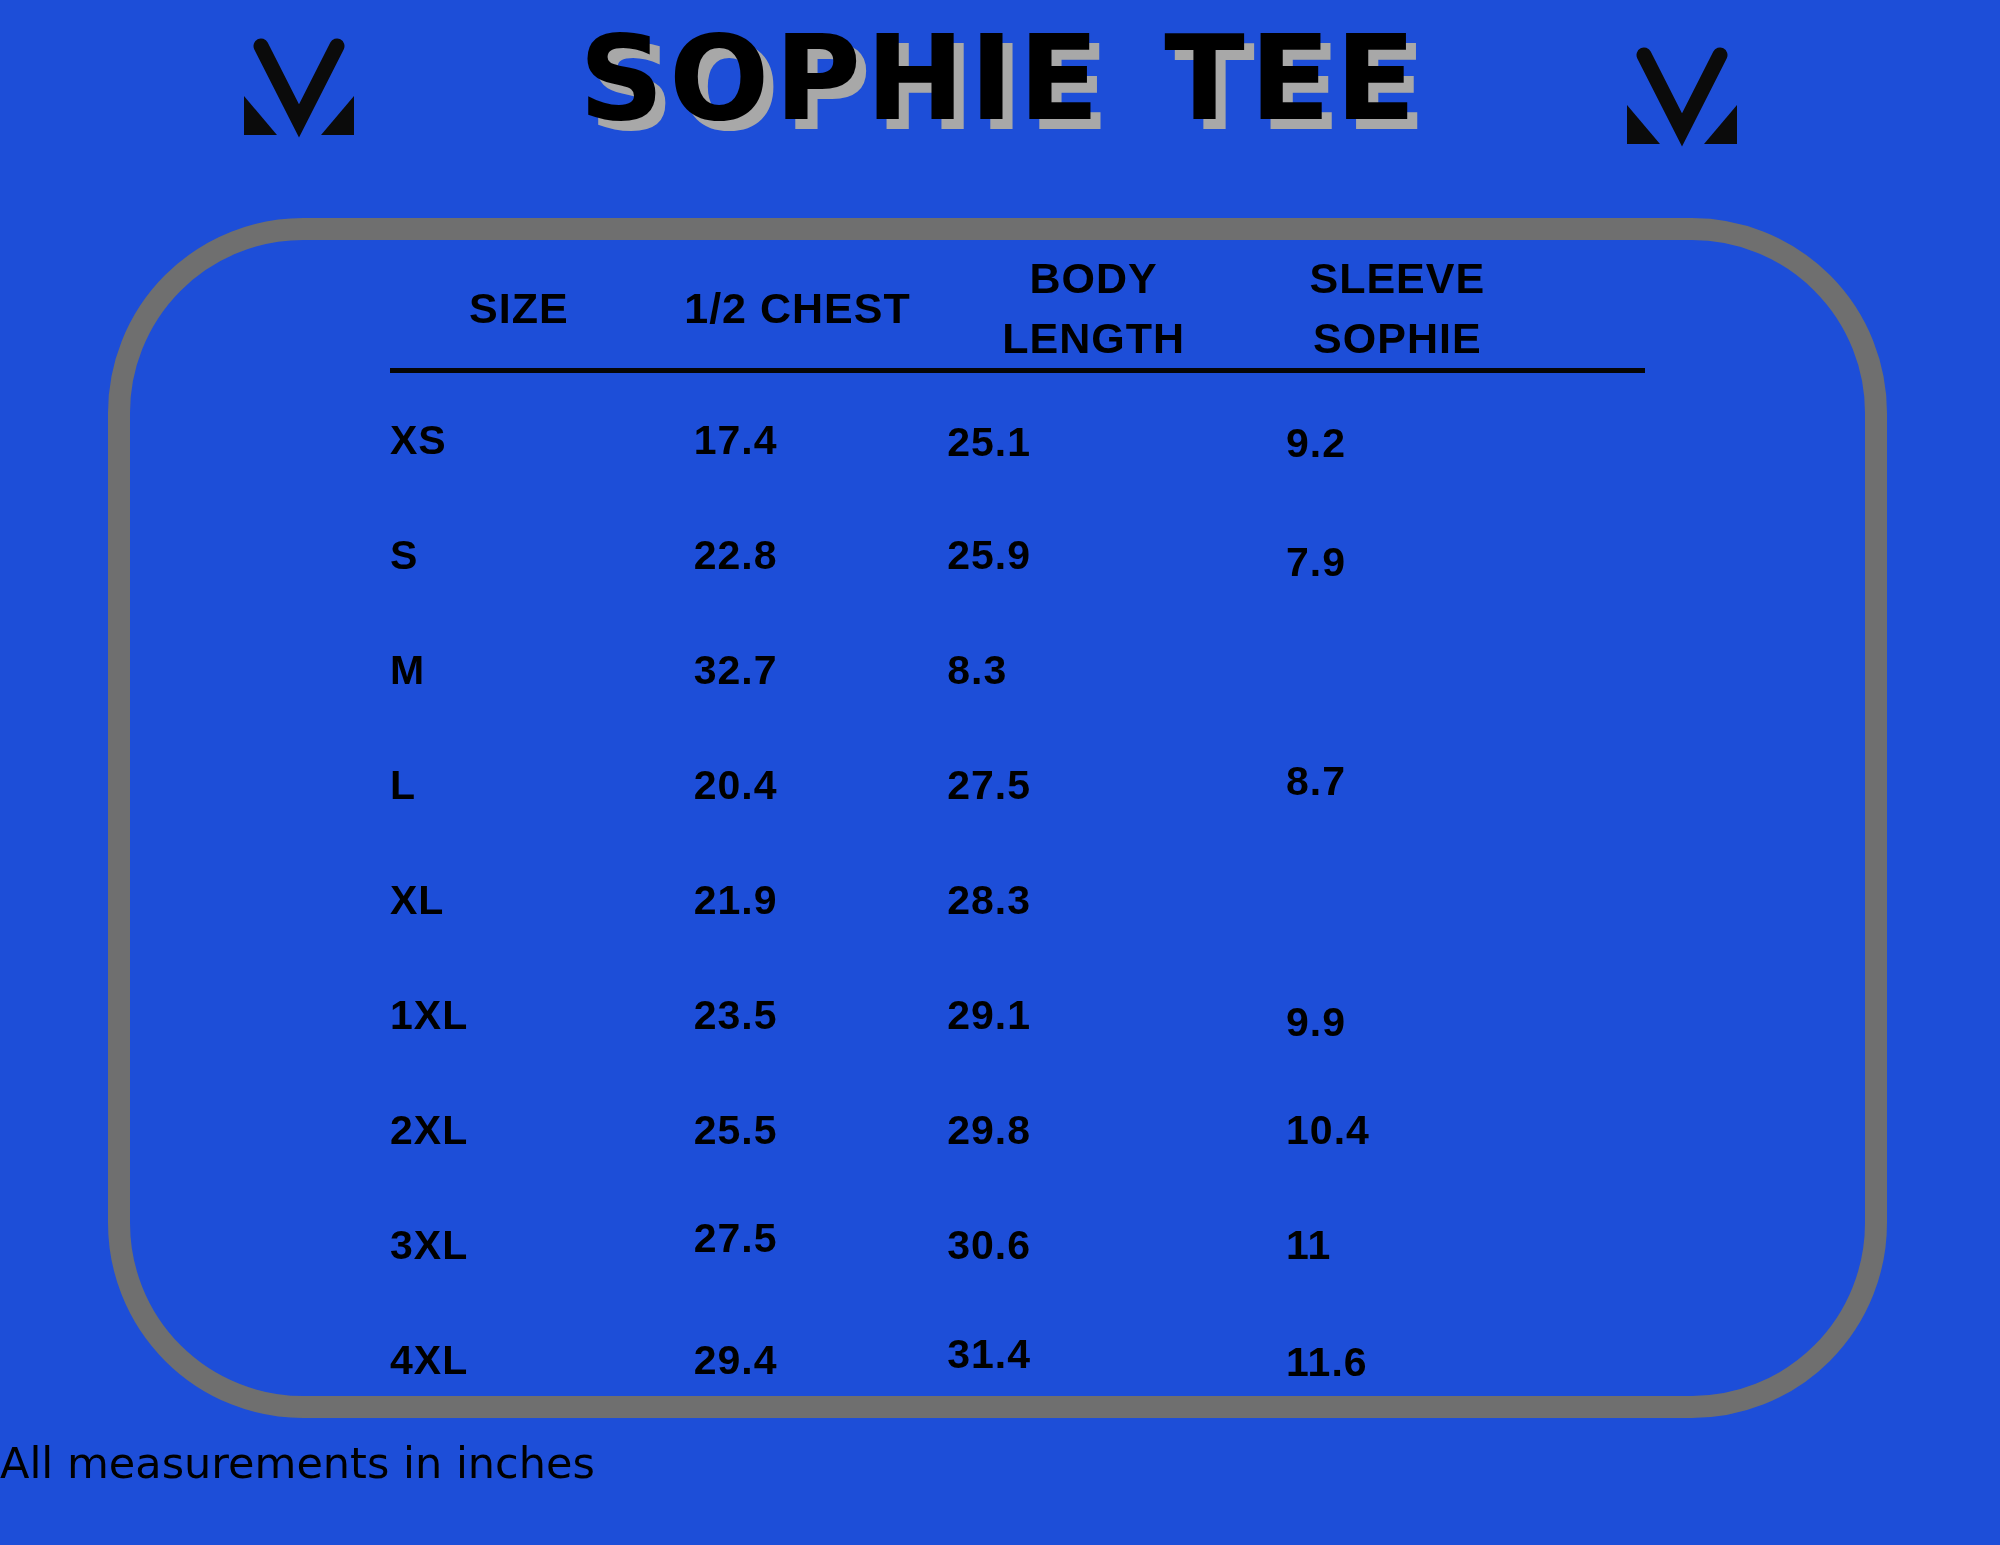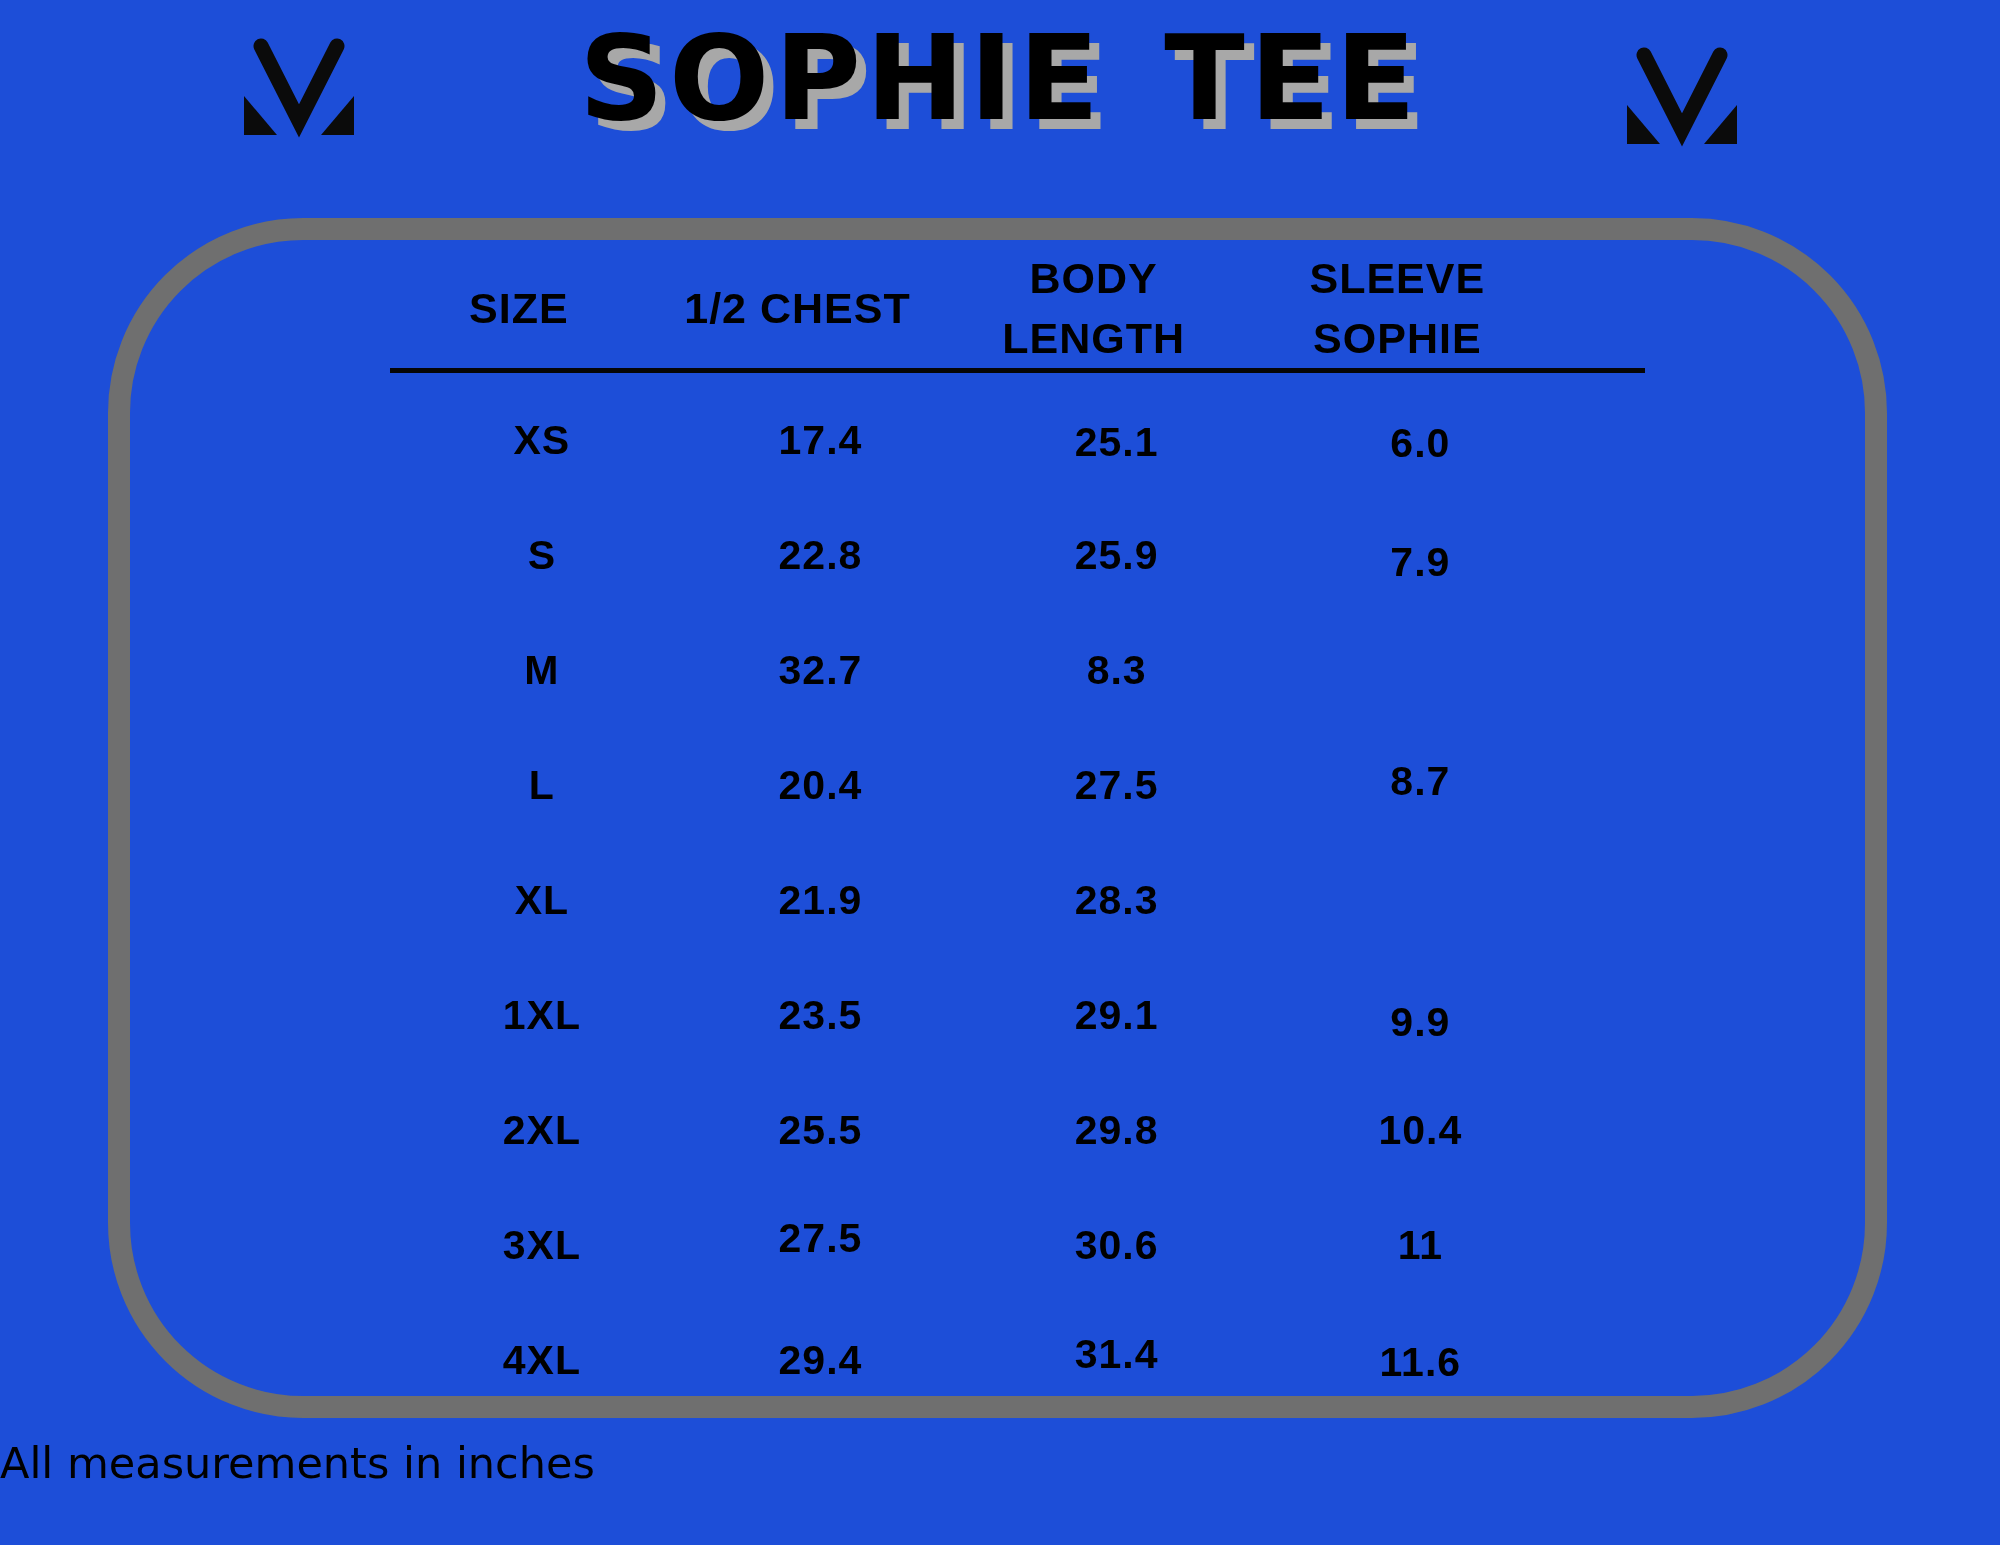--- a/index.html
+++ b/index.html
@@ -33,21 +33,21 @@
   .th{
     text-align:center;font-weight:bold;font-size:43px;line-height:60px;
     letter-spacing:1px;white-space:pre-line;
   }
   .underline{position:absolute;left:390px;top:368px;width:1255px;height:5px;background:#060606;}
   .tbody{position:absolute;left:390px;top:363px;width:1255px;}
   .trow{
     display:grid;grid-template-columns:24.2% 20.2% 27% 21.4% 7.2%;
     height:115px;align-items:center;
   }
-  .td{text-align:center;font-weight:bold;font-size:41px;letter-spacing:1px;margin-top:39px;}
+  .td{text-align:left;font-weight:bold;font-size:41px;letter-spacing:1px;margin-top:39px;}
   
   .trow:nth-child(1) .c3{transform:translateY(2px);}
   .trow:nth-child(1) .c4{transform:translateY(3px);}
   .trow:nth-child(2) .c4{transform:translateY(7px);}
   .trow:nth-child(3) .c3{transform:translateY(5px);}
   .trow:nth-child(4) .c4{transform:translateY(-4px);}
   .trow:nth-child(6) .c4{transform:translateY(7px);}
   .trow:nth-child(8) .c2{transform:translateY(-7px);}
   .trow:nth-child(9) .c3{transform:translateY(-6px);}
   .trow:nth-child(9) .c4{transform:translateY(2px);}
@@ -89,21 +89,21 @@
     <div class="th">SLEEVE
 SOPHIE</div>
   </div>
   <div class="underline"></div>
 
   <div class="tbody">
     <div class="trow">
       <div class="td c1">XS</div>
       <div class="td c2">17.4</div>
       <div class="td c3">25.1</div>
-      <div class="td c4">6.0</div>
+      <div class="td c4">9.2</div>
     </div>
     <div class="trow">
       <div class="td c1">S</div>
       <div class="td c2">22.8</div>
       <div class="td c3">25.9</div>
       <div class="td c4">7.9</div>
     </div>
     <div class="trow">
       <div class="td c1">M</div>
       <div class="td c2">32.7</div>

